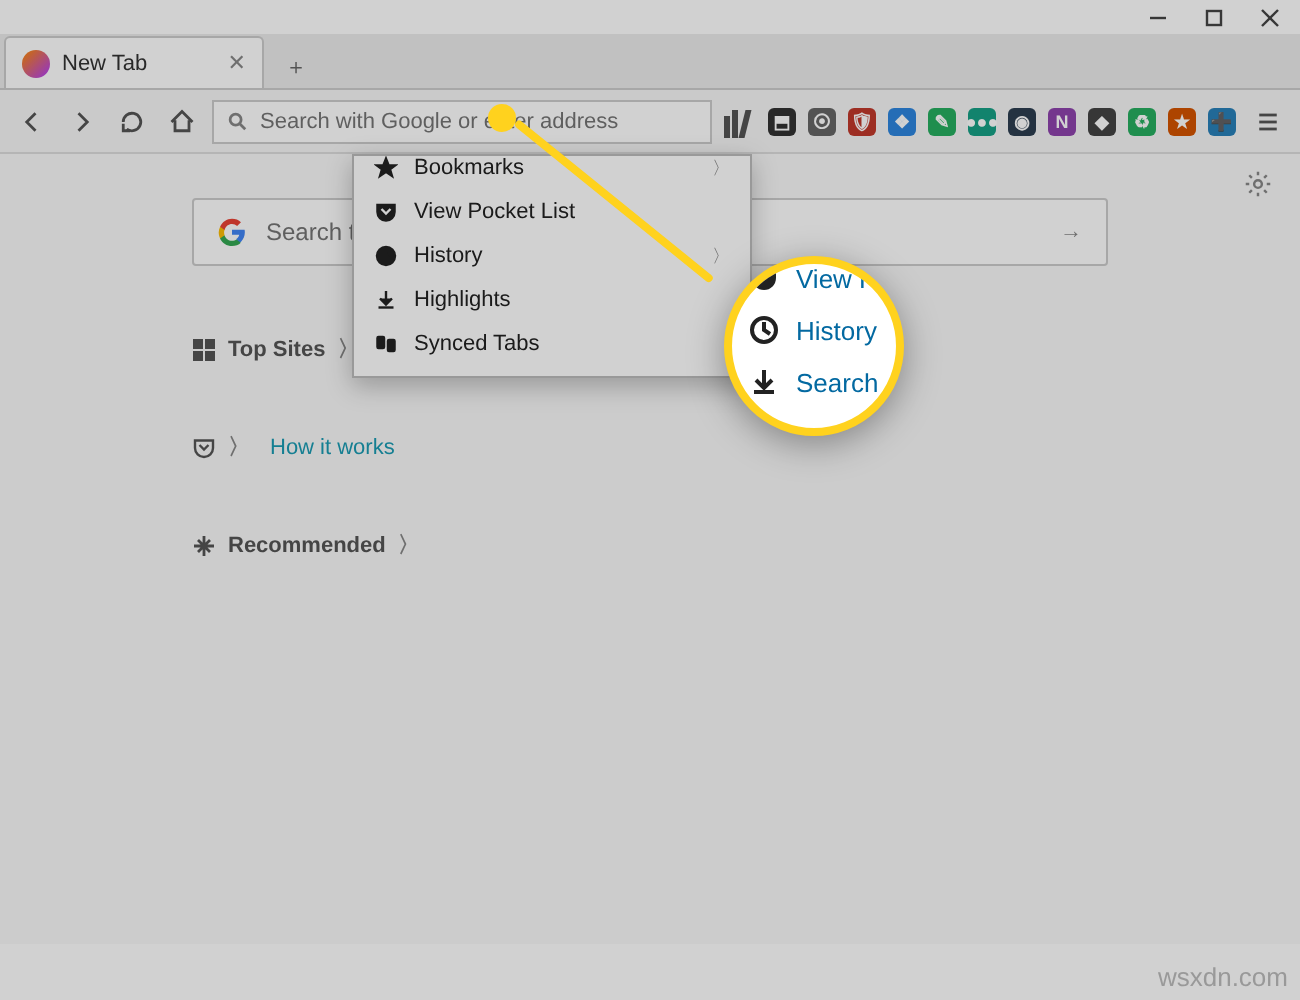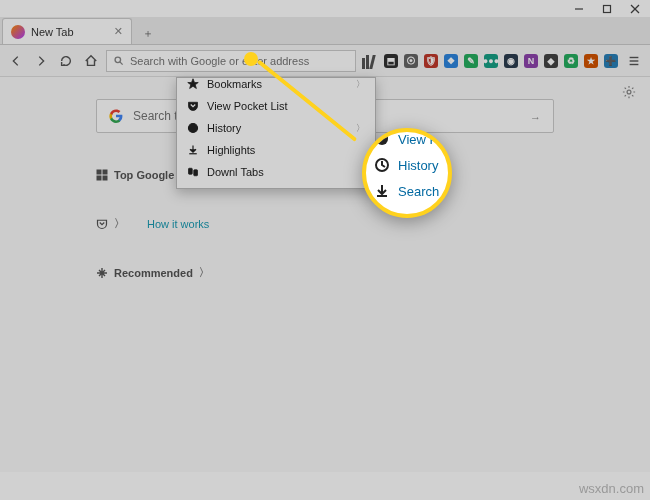--- a/index.html
+++ b/index.html
@@ -59,21 +59,21 @@
   .mag-row svg { width:16px; height:16px; }
 
   
   .ntp { padding:22px 96px 0 96px; }
   .search-box { height:34px; border:1px solid #ccc; background:#fff; display:flex; align-items:center; padding:0 12px; gap:10px; border-radius:2px; }
   .g-logo { width:14px; height:14px; }
   .search-box input { flex:1; border:none; outline:none; font-size:12px; color:#aaa; background:transparent; }
   .search-box .go { color:#888; }
 
   .section { margin-top:34px; display:flex; align-items:center; gap:6px; font-size:11px; color:#555; font-weight:600; }
-  .section.rec .hiw { color:#1a9bb3; font-weight:500; margin-left:16px; }
+  .section.rec .hiw { color:#1a9bb3; font-weight:500; margin-left:4px; }
   .section svg { width:12px; height:12px; stroke:#555; fill:#555; }
 
   .settings-gear { position:absolute; right:14px; top:8px; color:#888; }
 
   
   .snippet { height:28px; background:#fff; border-top:1px solid #e4e4e4; display:flex; align-items:center; gap:10px; padding:0 90px; font-size:10px; color:#666; z-index:5; position:relative; }
   .snippet .sun { width:18px; height:18px; border-radius:50%; background:radial-gradient(circle at 35% 35%, #ffe066 0%, #e8a13a 60%, #4a7c2a 100%); }
 
   .watermark { position:absolute; right:6px; bottom:4px; font-size:13px; color:#999; z-index:80; }
 </style>
@@ -207,21 +207,21 @@
             <polyline points="4,7 8,11 12,7"></polyline>
             <line x1="3" y1="13" x2="13" y2="13"></line>
           </svg>
         <span>Highlights</span>
       </div>
       <div class="menu-item">
         <svg viewBox="0 0 16 16" fill="#222">
             <rect x="2" y="3" width="5" height="8" rx="1"></rect>
             <rect x="9" y="5" width="5" height="8" rx="1"></rect>
           </svg>
-        <span>Downl Tabs</span>
+        <span>Synced Tabs</span>
       </div>
     </div>
 
     <div class="ntp">
       <div class="search-box">
         <svg class="g-logo" viewBox="0 0 24 24">
             <path fill="#4285F4" d="M23 12.3c0-.8-.1-1.5-.2-2.3H12v4.3h6.2c-.3 1.4-1.1 2.6-2.3 3.4v2.8h3.7c2.2-2 3.4-5 3.4-8.2z"></path>
             <path fill="#34A853" d="M12 24c3.1 0 5.7-1 7.6-2.8l-3.7-2.8c-1 .7-2.4 1.1-3.9 1.1-3 0-5.5-2-6.4-4.8H1.8v3C3.7 21.3 7.5 24 12 24z"></path>
             <path fill="#FBBC05" d="M5.6 14.7c-.2-.7-.4-1.4-.4-2.2s.1-1.5.4-2.2V7.4H1.8C1 9 .6 10.7.6 12.5s.5 3.5 1.2 5.1l3.8-2.9z"></path>
             <path fill="#EA4335" d="M12 5.2c1.7 0 3.2.6 4.4 1.7l3.3-3.3C17.7 1.7 15.1.7 12 .7 7.5.7 3.7 3.4 1.8 7.4l3.8 2.9C6.5 7.2 9 5.2 12 5.2z"></path>
@@ -230,21 +230,21 @@
         <span class="go">→</span>
       </div>
 
       <div class="section">
         <svg viewBox="0 0 12 12">
             <rect x="1" y="1" width="4" height="4"></rect>
             <rect x="7" y="1" width="4" height="4"></rect>
             <rect x="1" y="7" width="4" height="4"></rect>
             <rect x="7" y="7" width="4" height="4"></rect>
           </svg>
-        <span>Top Google</span>
+        <span>Top Sites</span>
         <span style="color:#888">〉</span>
       </div>
 
       <div class="section rec">
         <svg viewBox="0 0 16 16">
             <path d="M2 3h12v5a6 6 0 0 1-12 0z" fill="none" stroke="#555" stroke-width="1.6"></path>
             <polyline points="5,6 8,9 11,6" stroke="#555" fill="none" stroke-width="1.6"></polyline>
           </svg>
         <span style="color:#888">〉</span>
         <span class="hiw">How it works</span>

